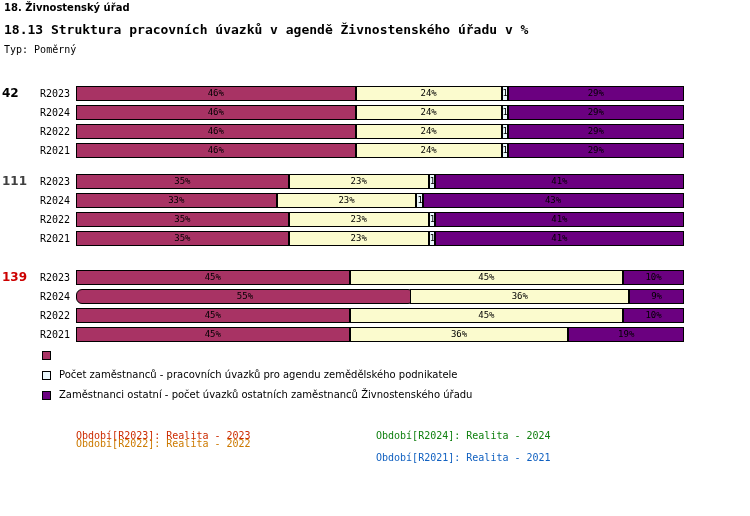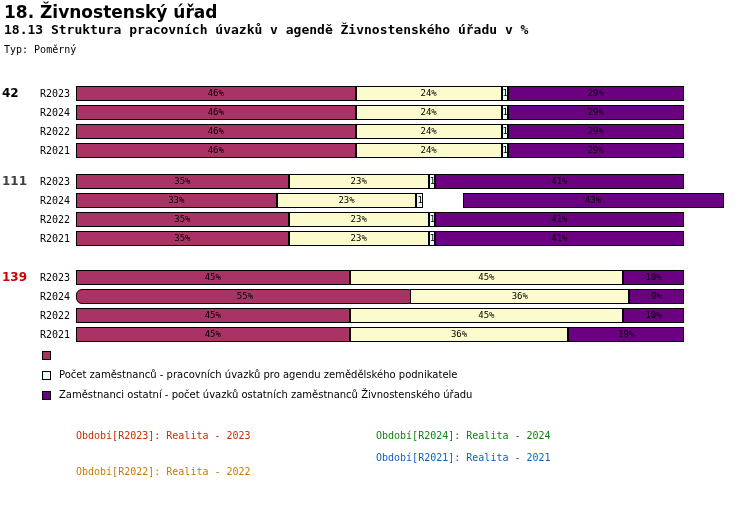--- a/index.html
+++ b/index.html
@@ -14,21 +14,21 @@
     font-size: 11px;
     color: #000000;
     position: relative;
     overflow: hidden;
   }
   .title1 {
     position: absolute;
     left: 4px;
     top: 2px;
     font-family: "DejaVu Sans", sans-serif;
-    font-size: 17px;
+    font-size: 10px;
     font-weight: bold;
     white-space: nowrap;
   }
   .title2 {
     position: absolute;
     left: 4px;
     top: 22px;
     font-family: "DejaVu Sans Mono", monospace;
     font-size: 13px;
     font-weight: bold;
@@ -134,21 +134,21 @@
     width: 620px;
     font-family: "DejaVu Sans Mono", monospace;
     font-size: 10px;
   }
   .period {
     position: absolute;
     white-space: nowrap;
   }
   .p0 { left: 0px;   top: 0px;  color: #cc2b00; }
   .p1 { left: 300px; top: 0px;  color: #108010; }
-  .p2 { left: 0px;   top: 36px; color: #cc7a00; }
+  .p2 { left: 0px;   top: 8px; color: #cc7a00; }
   .p3 { left: 300px; top: 22px; color: #1060c0; }
 </style>
 </head>
 <body>
 
 <div class="title1">18. Živnostenský úřad</div>
 <div class="title2">18.13 Struktura pracovních úvazků v agendě Živnostenského úřadu v %</div>
 <div class="subtitle">Typ: Poměrný</div>
 
 <div id="plot">
@@ -190,21 +190,21 @@
         <div class="bar seg0" style="left: 0px; width: 212.8px;"><span class="lab">35%</span></div>
         <div class="bar seg1" style="left: 212.8px; width: 139.84px;"><span class="lab">23%</span></div>
         <div class="bar seg2" style="left: 352.64px; width: 6.08px;"><span class="lab">1%</span></div>
         <div class="bar seg3" style="left: 358.72px; width: 249.28px;"><span class="lab">41%</span></div>
       </div>
       <div class="row" style="top: 19px;">
         <div class="rowlabel">R2024</div>
         <div class="bar seg0" style="left: 0px; width: 200.64px;"><span class="lab">33%</span></div>
         <div class="bar seg1" style="left: 200.64px; width: 139.84px;"><span class="lab">23%</span></div>
         <div class="bar seg2" style="left: 340.48px; width: 6.08px;"><span class="lab">1%</span></div>
-        <div class="bar seg3" style="left: 346.56px; width: 261px; margin-left: 40px;"><span class="lab">43%</span></div>
+        <div class="bar seg3" style="left: 346.56px; width: 261px;"><span class="lab">43%</span></div>
       </div>
       <div class="row" style="top: 38px;">
         <div class="rowlabel">R2022</div>
         <div class="bar seg0" style="left: 0px; width: 212.8px;"><span class="lab">35%</span></div>
         <div class="bar seg1" style="left: 212.8px; width: 139.84px;"><span class="lab">23%</span></div>
         <div class="bar seg2" style="left: 352.64px; width: 6.08px;"><span class="lab">1%</span></div>
         <div class="bar seg3" style="left: 358.72px; width: 249.28px;"><span class="lab">41%</span></div>
       </div>
       <div class="row" style="top: 57px;">
         <div class="rowlabel">R2021</div>

